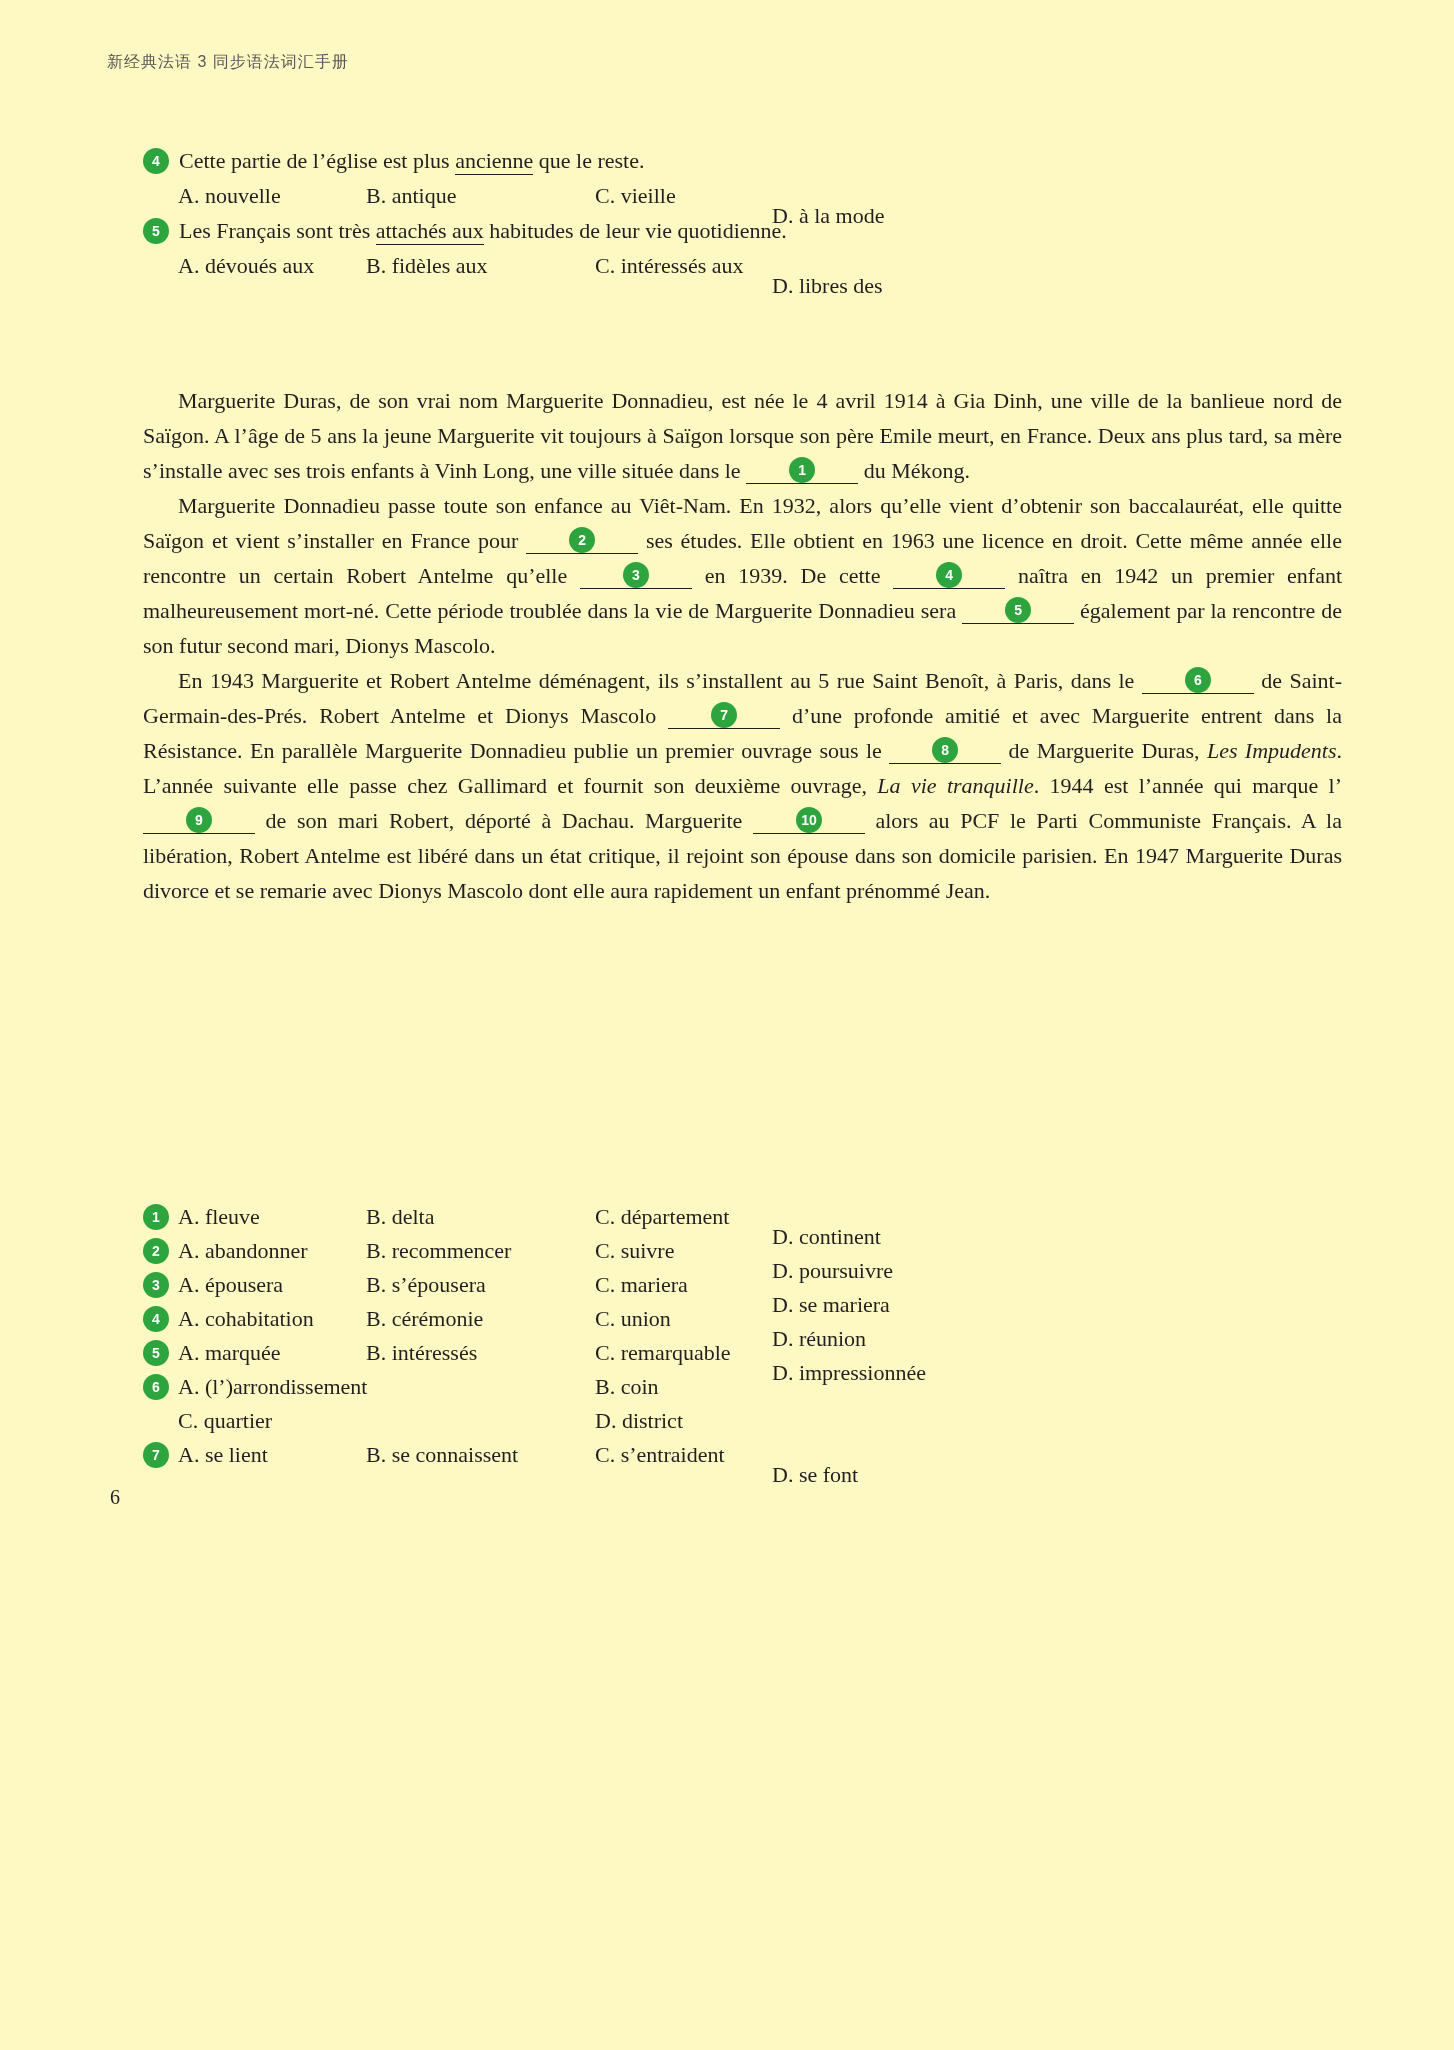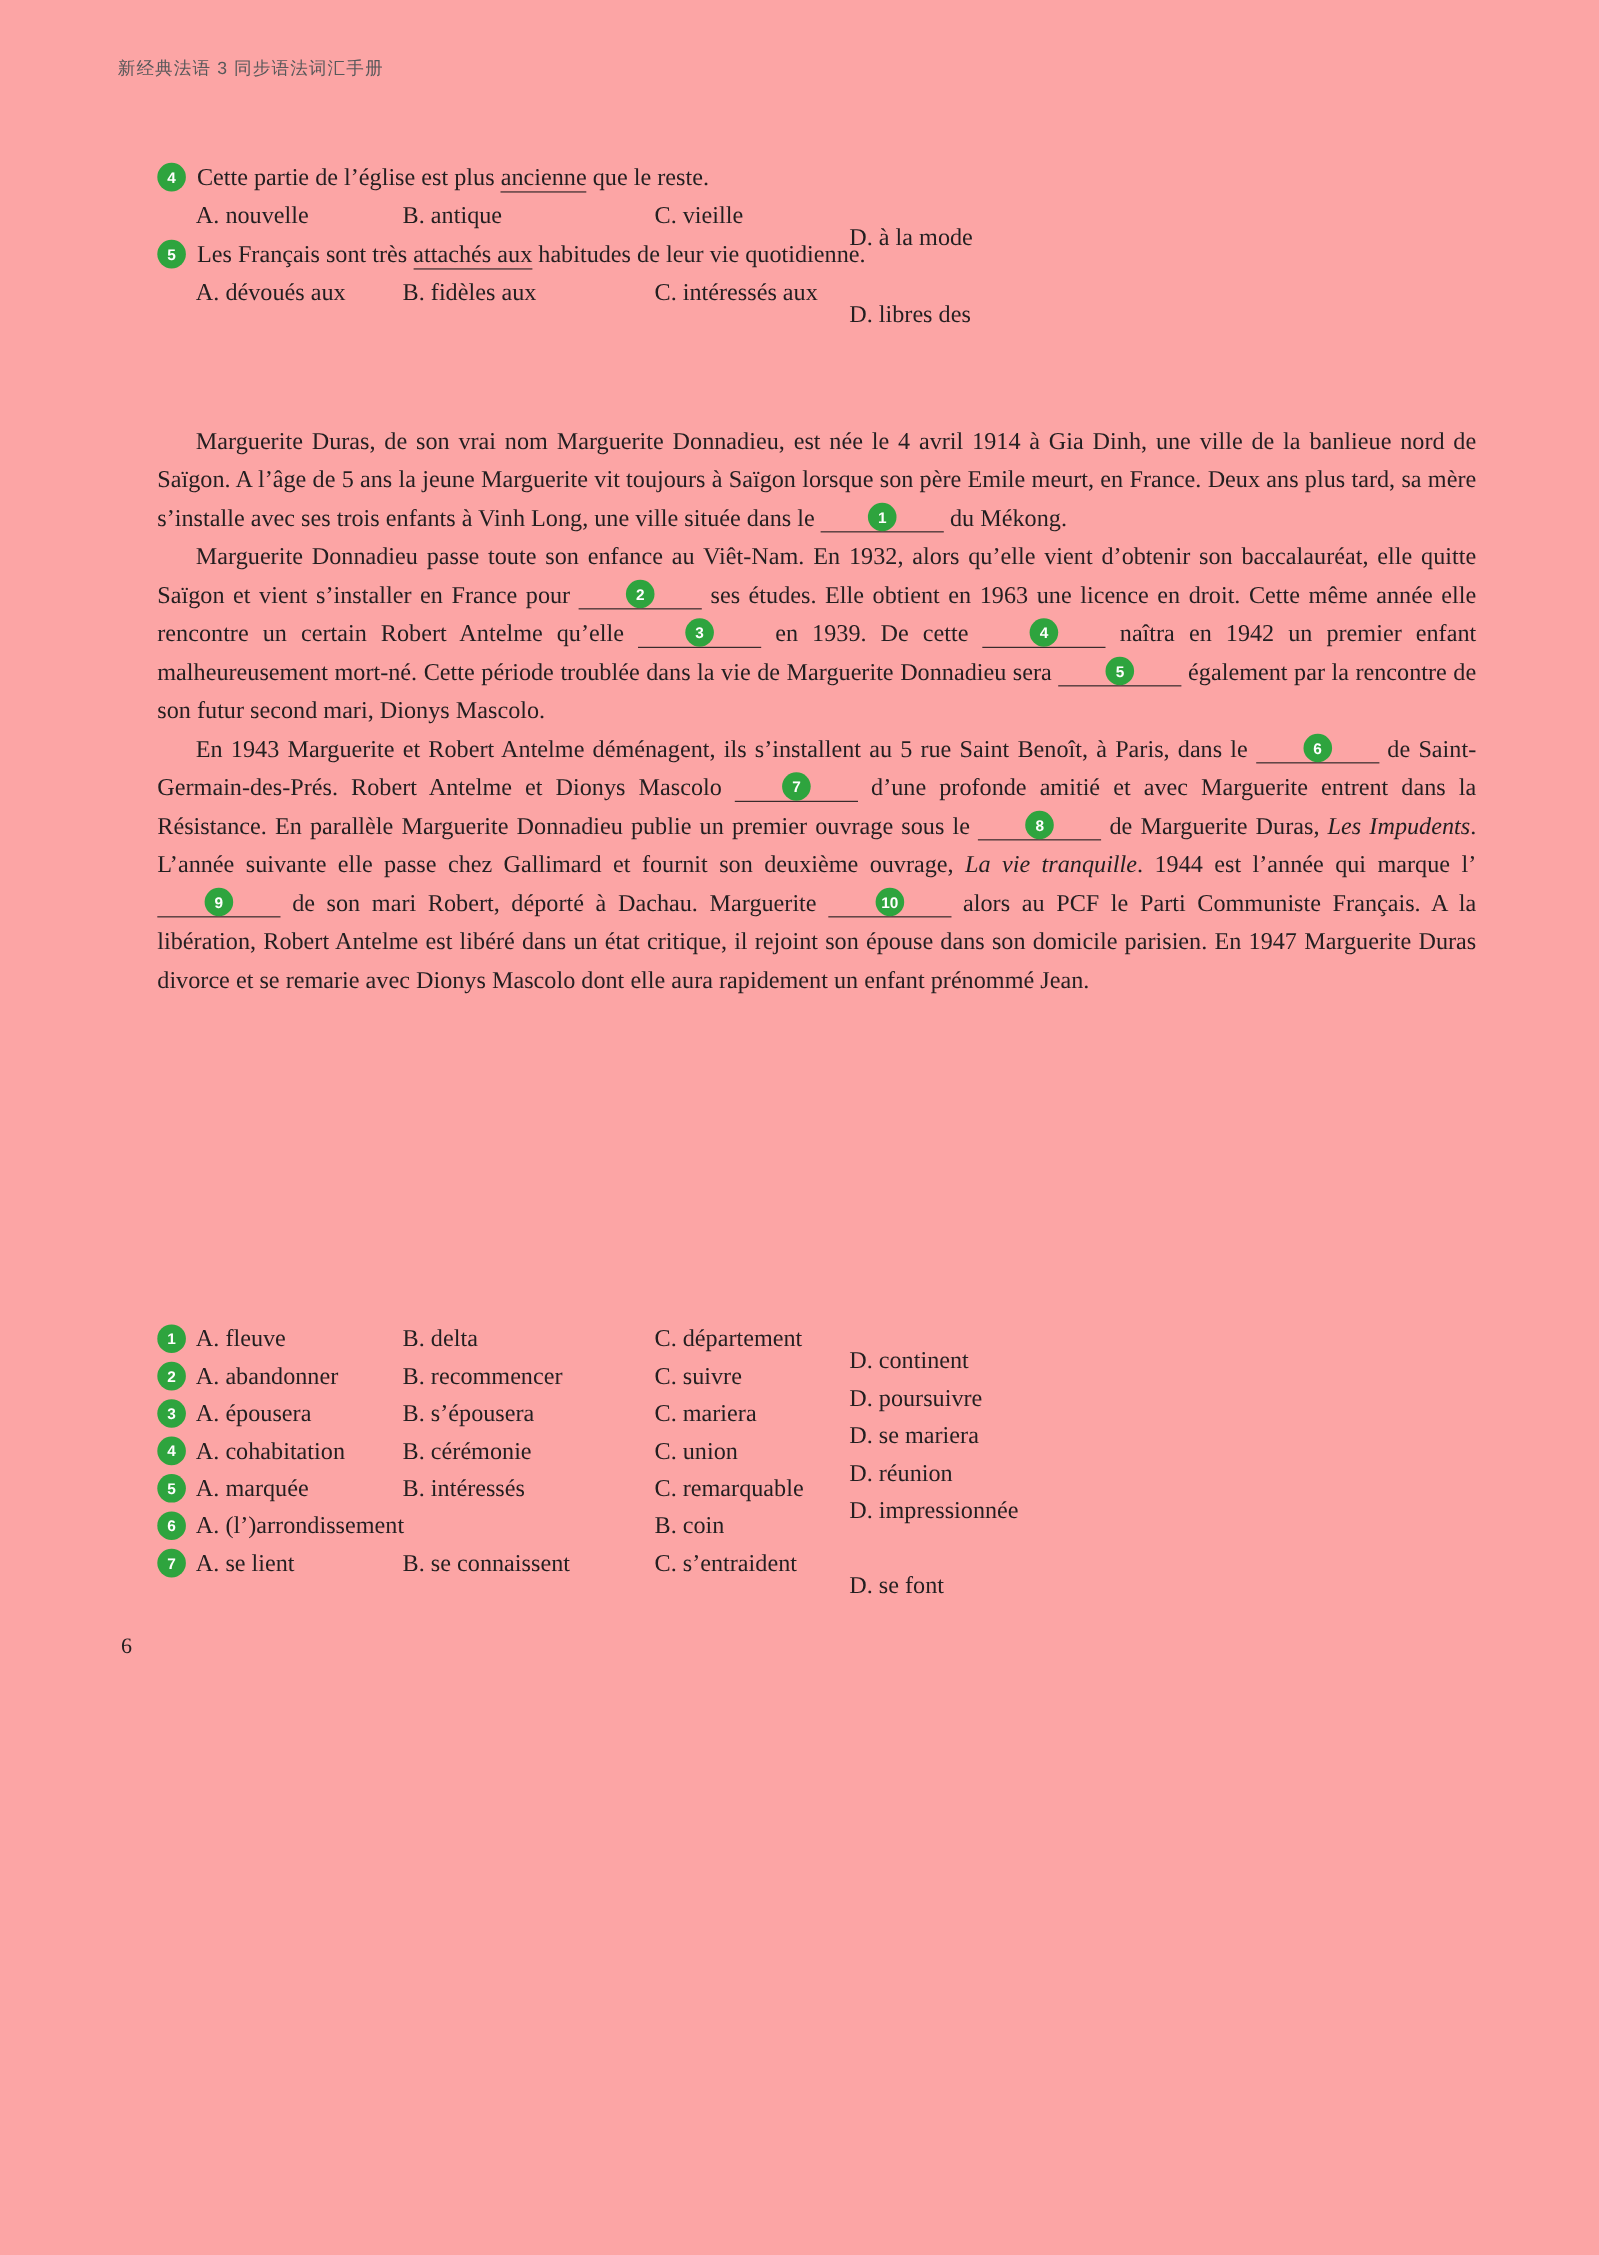--- a/index.html
+++ b/index.html
@@ -1,21 +1,21 @@
 <!DOCTYPE html>
 <html><head>
 <meta charset="utf-8">
 <style>
   * { box-sizing: border-box; }
   html,body { margin:0; padding:0; background:#e8e8e8; }
   .page {
     position:relative;
     width:1454px; height:2050px;
     margin:0 auto;
-    background:#fca5a5;
+    background:#fef9c3;
     color:#231f20;
     font-family:"Liberation Serif", serif;
     overflow:hidden;
     padding-left:24px;
   }
   .header {
     position:absolute; left:107px; top:52px;
     font-family:"Liberation Sans", sans-serif;
     font-size:16px; color:#57585a; letter-spacing:1px;
   }
@@ -135,20 +135,24 @@
         <span class="cell col1">B. intéressés</span>
         <span class="cell col2">C. remarquable</span>
         <span class="cell col3">D. impressionnée</span>
       </div>
       <div class="ans-row">
         <span class="badge">6</span>
         <span class="cell col0">A. (l’)arrondissement</span>
         <span class="cell col2">B. coin</span>
       </div>
       <div class="ans-row">
+        <span class="cell col0">C. quartier</span>
+        <span class="cell col2">D. district</span>
+      </div>
+      <div class="ans-row">
         <span class="badge">7</span>
         <span class="cell col0">A. se lient</span>
         <span class="cell col1">B. se connaissent</span>
         <span class="cell col2">C. s’entraident</span>
         <span class="cell col3">D. se font</span>
       </div>
     </div>
   <div class="page-num">6</div>
 </div>
 

